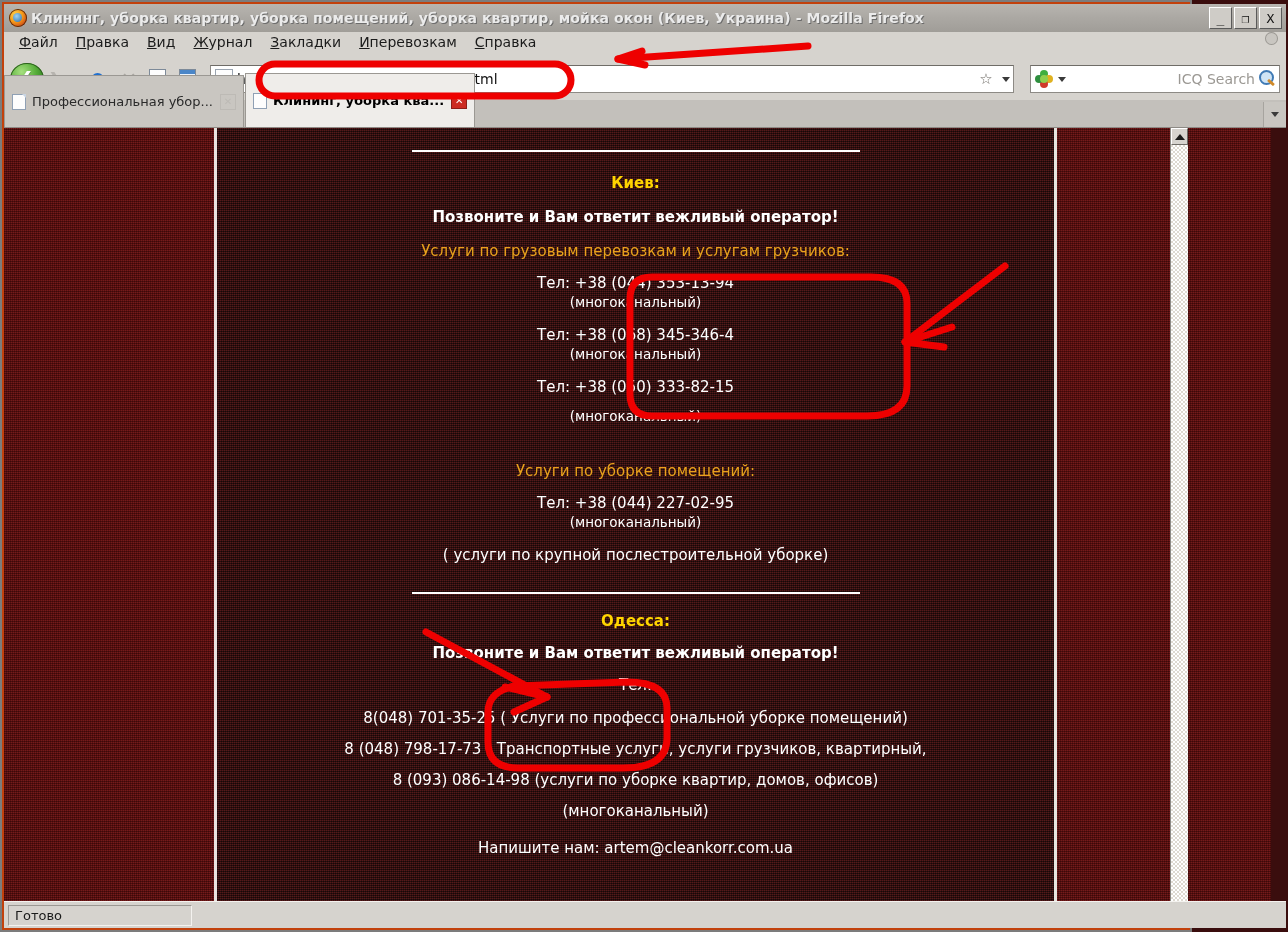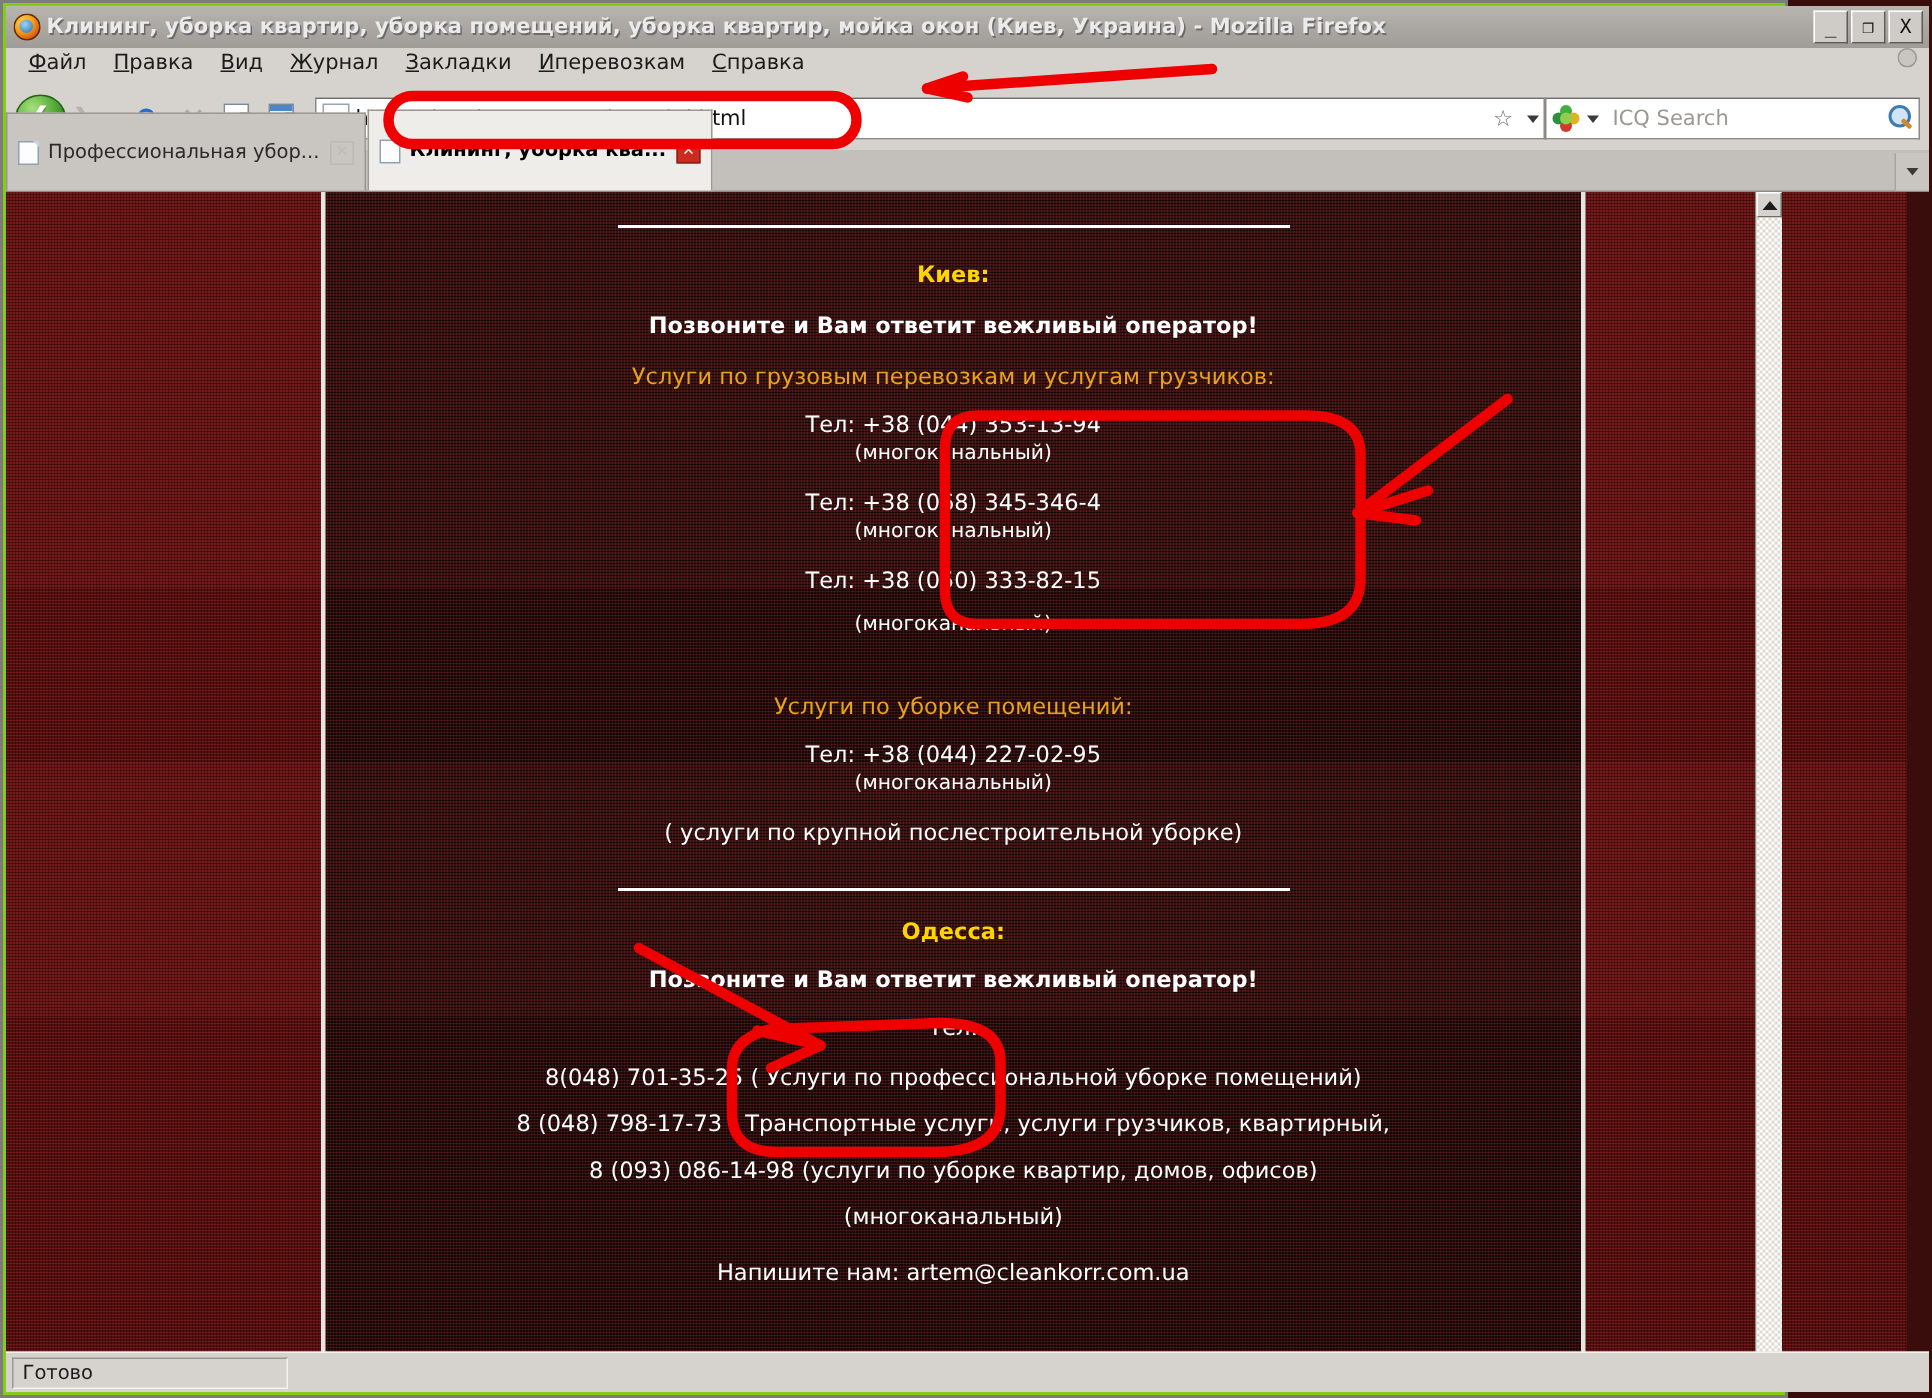--- a/index.html
+++ b/index.html
@@ -2,21 +2,21 @@
 <html><head>
 <meta charset="utf-8">
 <style>
   html,body{margin:0;padding:0;}
   body{
     width:1288px;height:932px;overflow:hidden;
     font-family:"DejaVu Sans","Liberation Sans",sans-serif;
     background:#3a0d0d;
   }
   .app{position:relative;width:1192px;height:932px;box-sizing:border-box;
-       border:2px solid #7c7c7c;background:#84cc16;}
+       border:2px solid #7c7c7c;background:#c2410c;}
 
   
   .titlebar{position:absolute;left:2px;top:2px;width:1282px;height:28px;
       background:linear-gradient(to bottom,#b8b5b0 0%,#aca9a4 45%,#a09d98 100%);
       display:flex;align-items:center;}
   .tb-icon{width:18px;height:18px;margin:0 4px 0 5px;border-radius:50%;
       background:radial-gradient(circle at 35% 32%,#ffd24d 0%,#f59a18 42%,#d2541a 72%,#7a2a0b 100%);
       box-shadow:inset 0 0 0 1px #5c2b08;flex:0 0 auto;position:relative;}
   .tb-icon::after{content:"";position:absolute;left:4px;top:4px;width:9px;height:9px;
       border-radius:50%;background:radial-gradient(circle at 40% 35%,#9fd2f2,#2a6fa8);}
@@ -64,22 +64,22 @@
   .doc-plus::before{left:4px;top:0;width:5px;height:13px;}
   .doc-plus::after{left:0;top:4px;width:13px;height:5px;}
 
   .urlwrap{flex:1 1 auto;height:26px;margin-left:6px;background:#fff;
       border:1px solid #8d8a85;border-top-color:#6f6c67;display:flex;align-items:center;}
   .url-fav{width:16px;height:18px;margin:0 4px;background:#fdfdfd;border:1px solid #9aa4b0;flex:0 0 auto;}
   .url-text{flex:1 1 auto;font-size:14px;color:#111;white-space:nowrap;overflow:hidden;}
   .url-star{width:26px;flex:0 0 auto;text-align:center;font-size:15px;color:#6f6c67;}
   .url-caret{width:14px;flex:0 0 auto;display:flex;align-items:center;justify-content:center;}
 
-  .searchwrap{width:248px;height:26px;margin-left:0;background:#fff;
-      border:1px solid #8d8a85;border-top-color:#6f6c67;display:flex;align-items:center;flex:0 0 auto;}
+  .searchwrap{width:248px;height:26px;margin-left:16px;background:#fff;
+      border:1px solid #8d8a85;border-top-color:#6f6c67;display:flex;align-items:center;flex:0 0 auto;text-align:right;}
   .icq-ico{width:18px;height:18px;margin:0 2px 0 4px;flex:0 0 auto;position:relative;}
   .icq-ico i{position:absolute;width:8px;height:8px;border-radius:50%;display:block;}
   .search-ph{flex:1 1 auto;font-size:14px;color:#9b9893;padding-left:6px;}
   .mag{width:24px;flex:0 0 auto;position:relative;height:18px;}
   .mag::before{content:"";position:absolute;left:4px;top:0;width:11px;height:11px;border-radius:50%;
       border:2px solid #3f7ab5;background:#cfe4f5;}
   .mag::after{content:"";position:absolute;left:12px;top:11px;width:8px;height:3px;background:#d08a2a;
       transform:rotate(42deg);border-radius:1px;}
 
   

